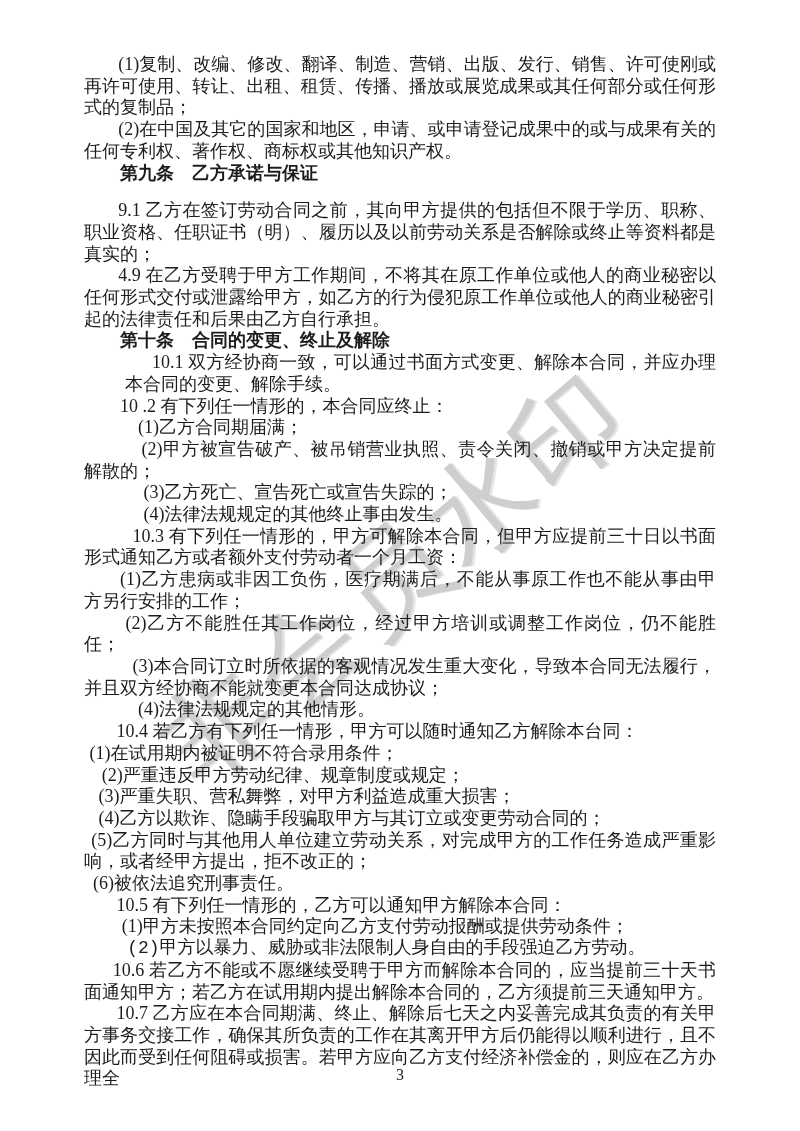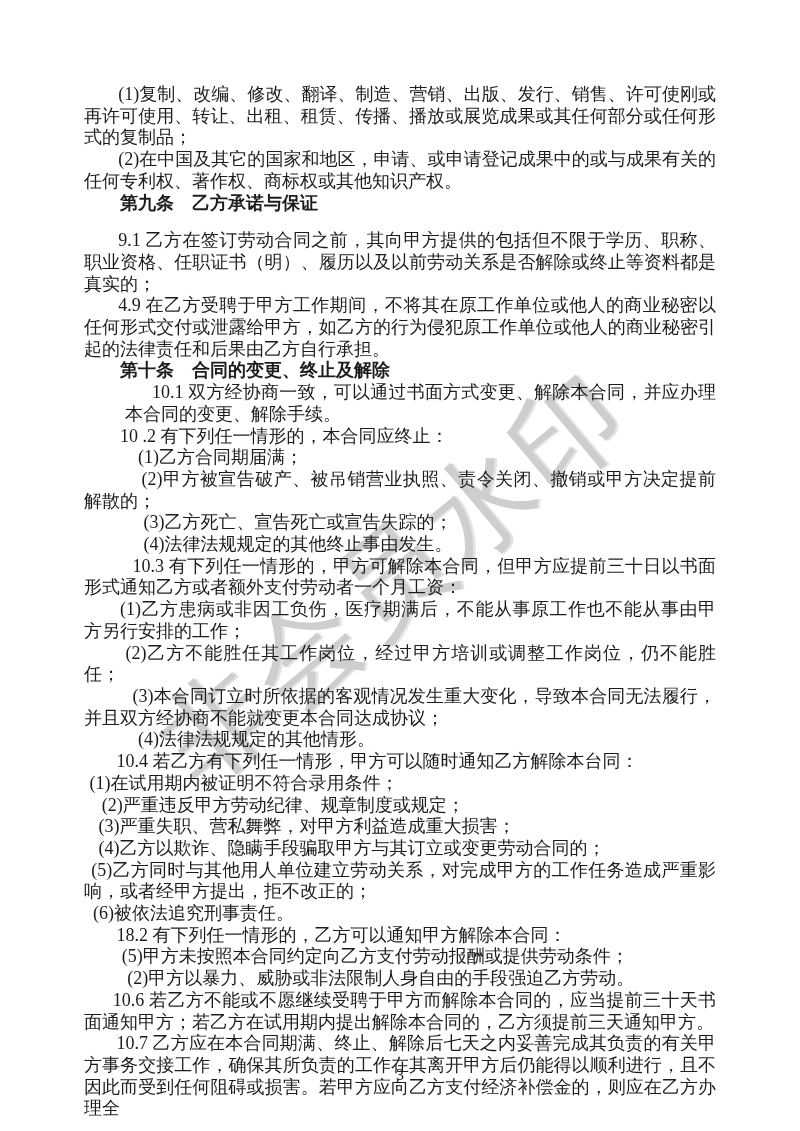--- a/index.html
+++ b/index.html
@@ -29,21 +29,21 @@
     white-space: nowrap;
     transform: rotate(-40deg);
     transform-origin: 50% 50%;
     z-index: 1;
     user-select: none;
     text-shadow: 2px 2px 0 rgba(205,205,205,0.6);
   }
   .doc-body {
     position: absolute;
     left: 84px;
-    top: 84px;
+    top: 54px;
     width: 632px;
     z-index: 2;
     font-size: 18px;
     line-height: 21.7px;
     color: #1c1c1c;
     text-align: justify;
   }
   .doc-body p {
     margin: 0;
     padding: 0;
@@ -84,21 +84,21 @@
       <p style="text-indent: 2.3em;">(2)乙方不能胜任其工作岗位，经过甲方培训或调整工作岗位，仍不能胜任；</p>
       <p style="text-indent: 2.7em;">(3)本合同订立时所依据的客观情况发生重大变化，导致本合同无法履行，并且双方经协商不能就变更本合同达成协议；</p>
       <p style="text-indent: 3em;">(4)法律法规规定的其他情形。</p>
       <p style="text-indent: 1.8em;">10.4 若乙方有下列任一情形，甲方可以随时通知乙方解除本台同：</p>
       <p style="text-indent: 0.3em;">(1)在试用期内被证明不符合录用条件；</p>
       <p style="text-indent: 0.1em; margin-left: 16px;">(2)严重违反甲方劳动纪律、规章制度或规定；</p>
       <p style="text-indent: 0.8em;">(3)严重失职、营私舞弊，对甲方利益造成重大损害；</p>
       <p style="text-indent: 0.8em;">(4)乙方以欺诈、隐瞒手段骗取甲方与其订立或变更劳动合同的；</p>
       <p style="text-indent: 0.4em;">(5)乙方同时与其他用人单位建立劳动关系，对完成甲方的工作任务造成严重影响，或者经甲方提出，拒不改正的；</p>
       <p style="text-indent: 0.5em;">(6)被依法追究刑事责任。</p>
-      <p style="text-indent: 1.8em;">18.2 有下列任一情形的，乙方可以通知甲方解除本合同：</p>
-      <p style="text-indent: 2.1em;">(5)甲方未按照本合同约定向乙方支付劳动报酬或提供劳动条件；</p>
-      <p style="text-indent: 2.4em;">(2)甲方以暴力、威胁或非法限制人身自由的手段强迫乙方劳动。</p>
+      <p style="text-indent: 1.8em;">10.5 有下列任一情形的，乙方可以通知甲方解除本合同：</p>
+      <p style="text-indent: 2.1em;">(1)甲方未按照本合同约定向乙方支付劳动报酬或提供劳动条件；</p>
+      <p style="text-indent: 2.4em; font-family: Liberation Mono, monospace;">(2)甲方以暴力、威胁或非法限制人身自由的手段强迫乙方劳动。</p>
       <p style="text-indent: 1.6em;">10.6 若乙方不能或不愿继续受聘于甲方而解除本合同的，应当提前三十天书面通知甲方；若乙方在试用期内提出解除本合同的，乙方须提前三天通知甲方。</p>
       <p style="text-indent: 1.8em;">10.7 乙方应在本合同期满、终止、解除后七天之内妥善完成其负责的有关甲方事务交接工作，确保其所负责的工作在其离开甲方后仍能得以顺利进行，且不因此而受到任何阻碍或损害。若甲方应向乙方支付经济补偿金的，则应在乙方办理全</p>
     </div>
 
   <div class="page-number">3</div>
 </div>
 
 </body></html>

